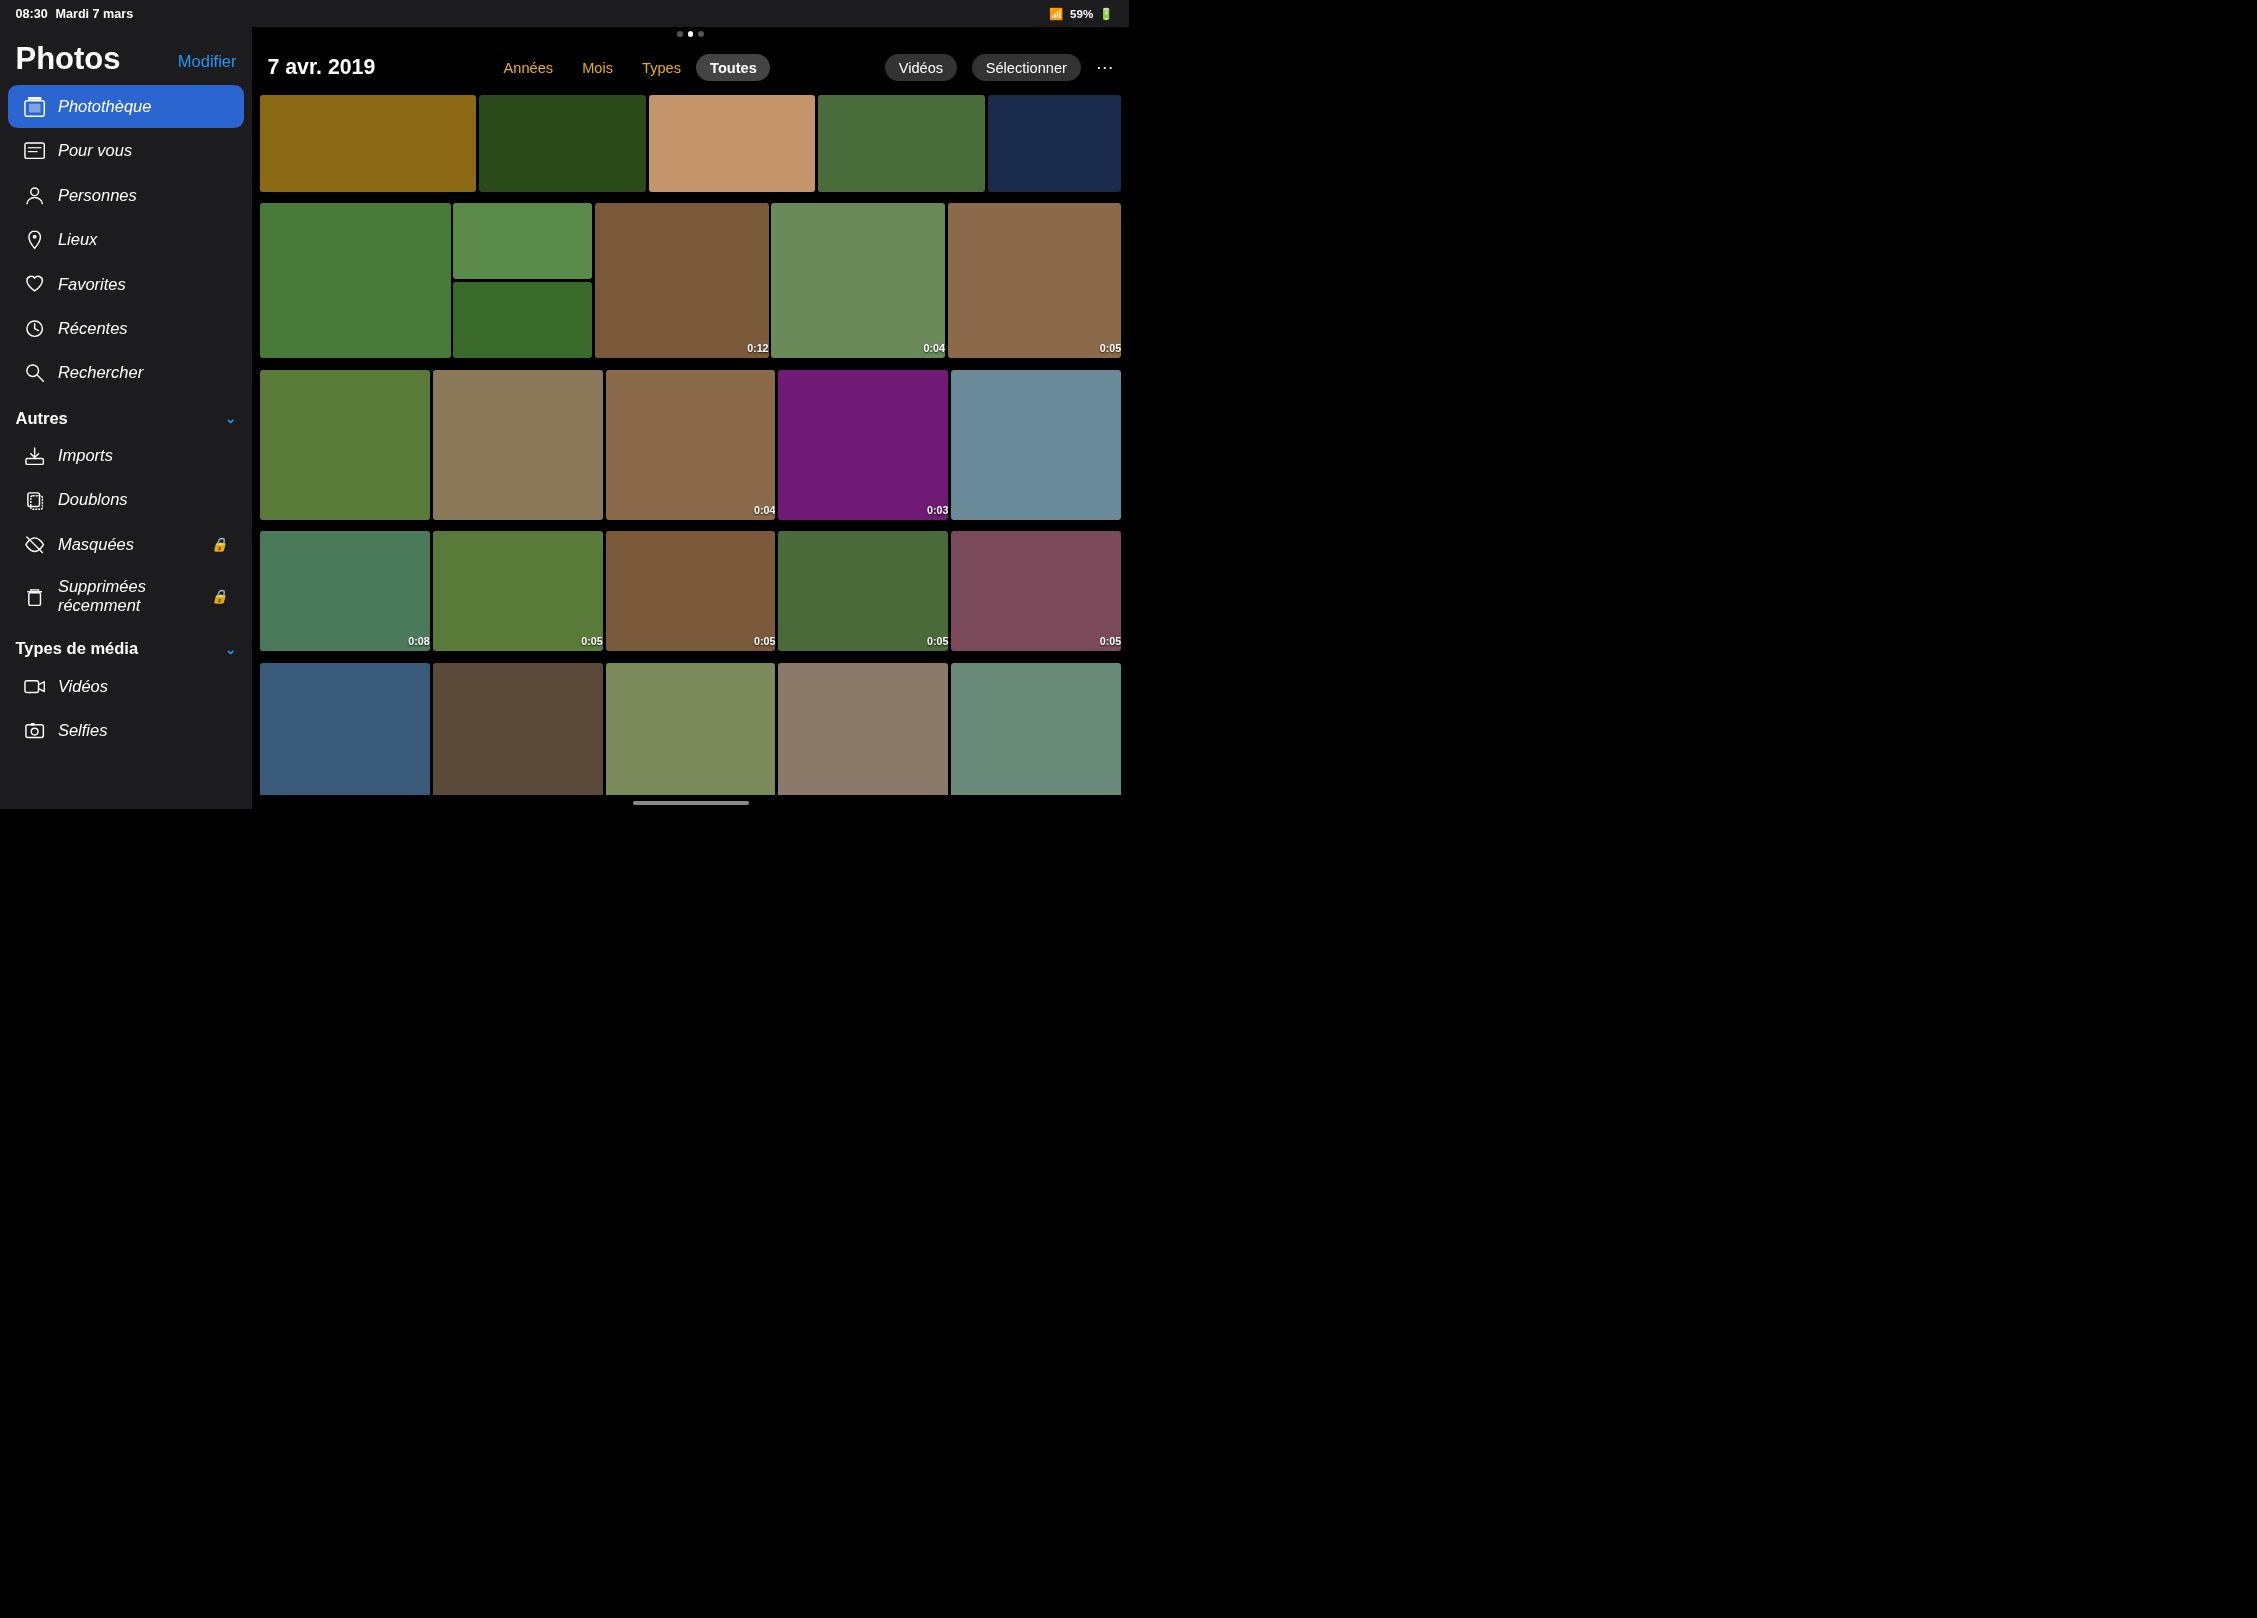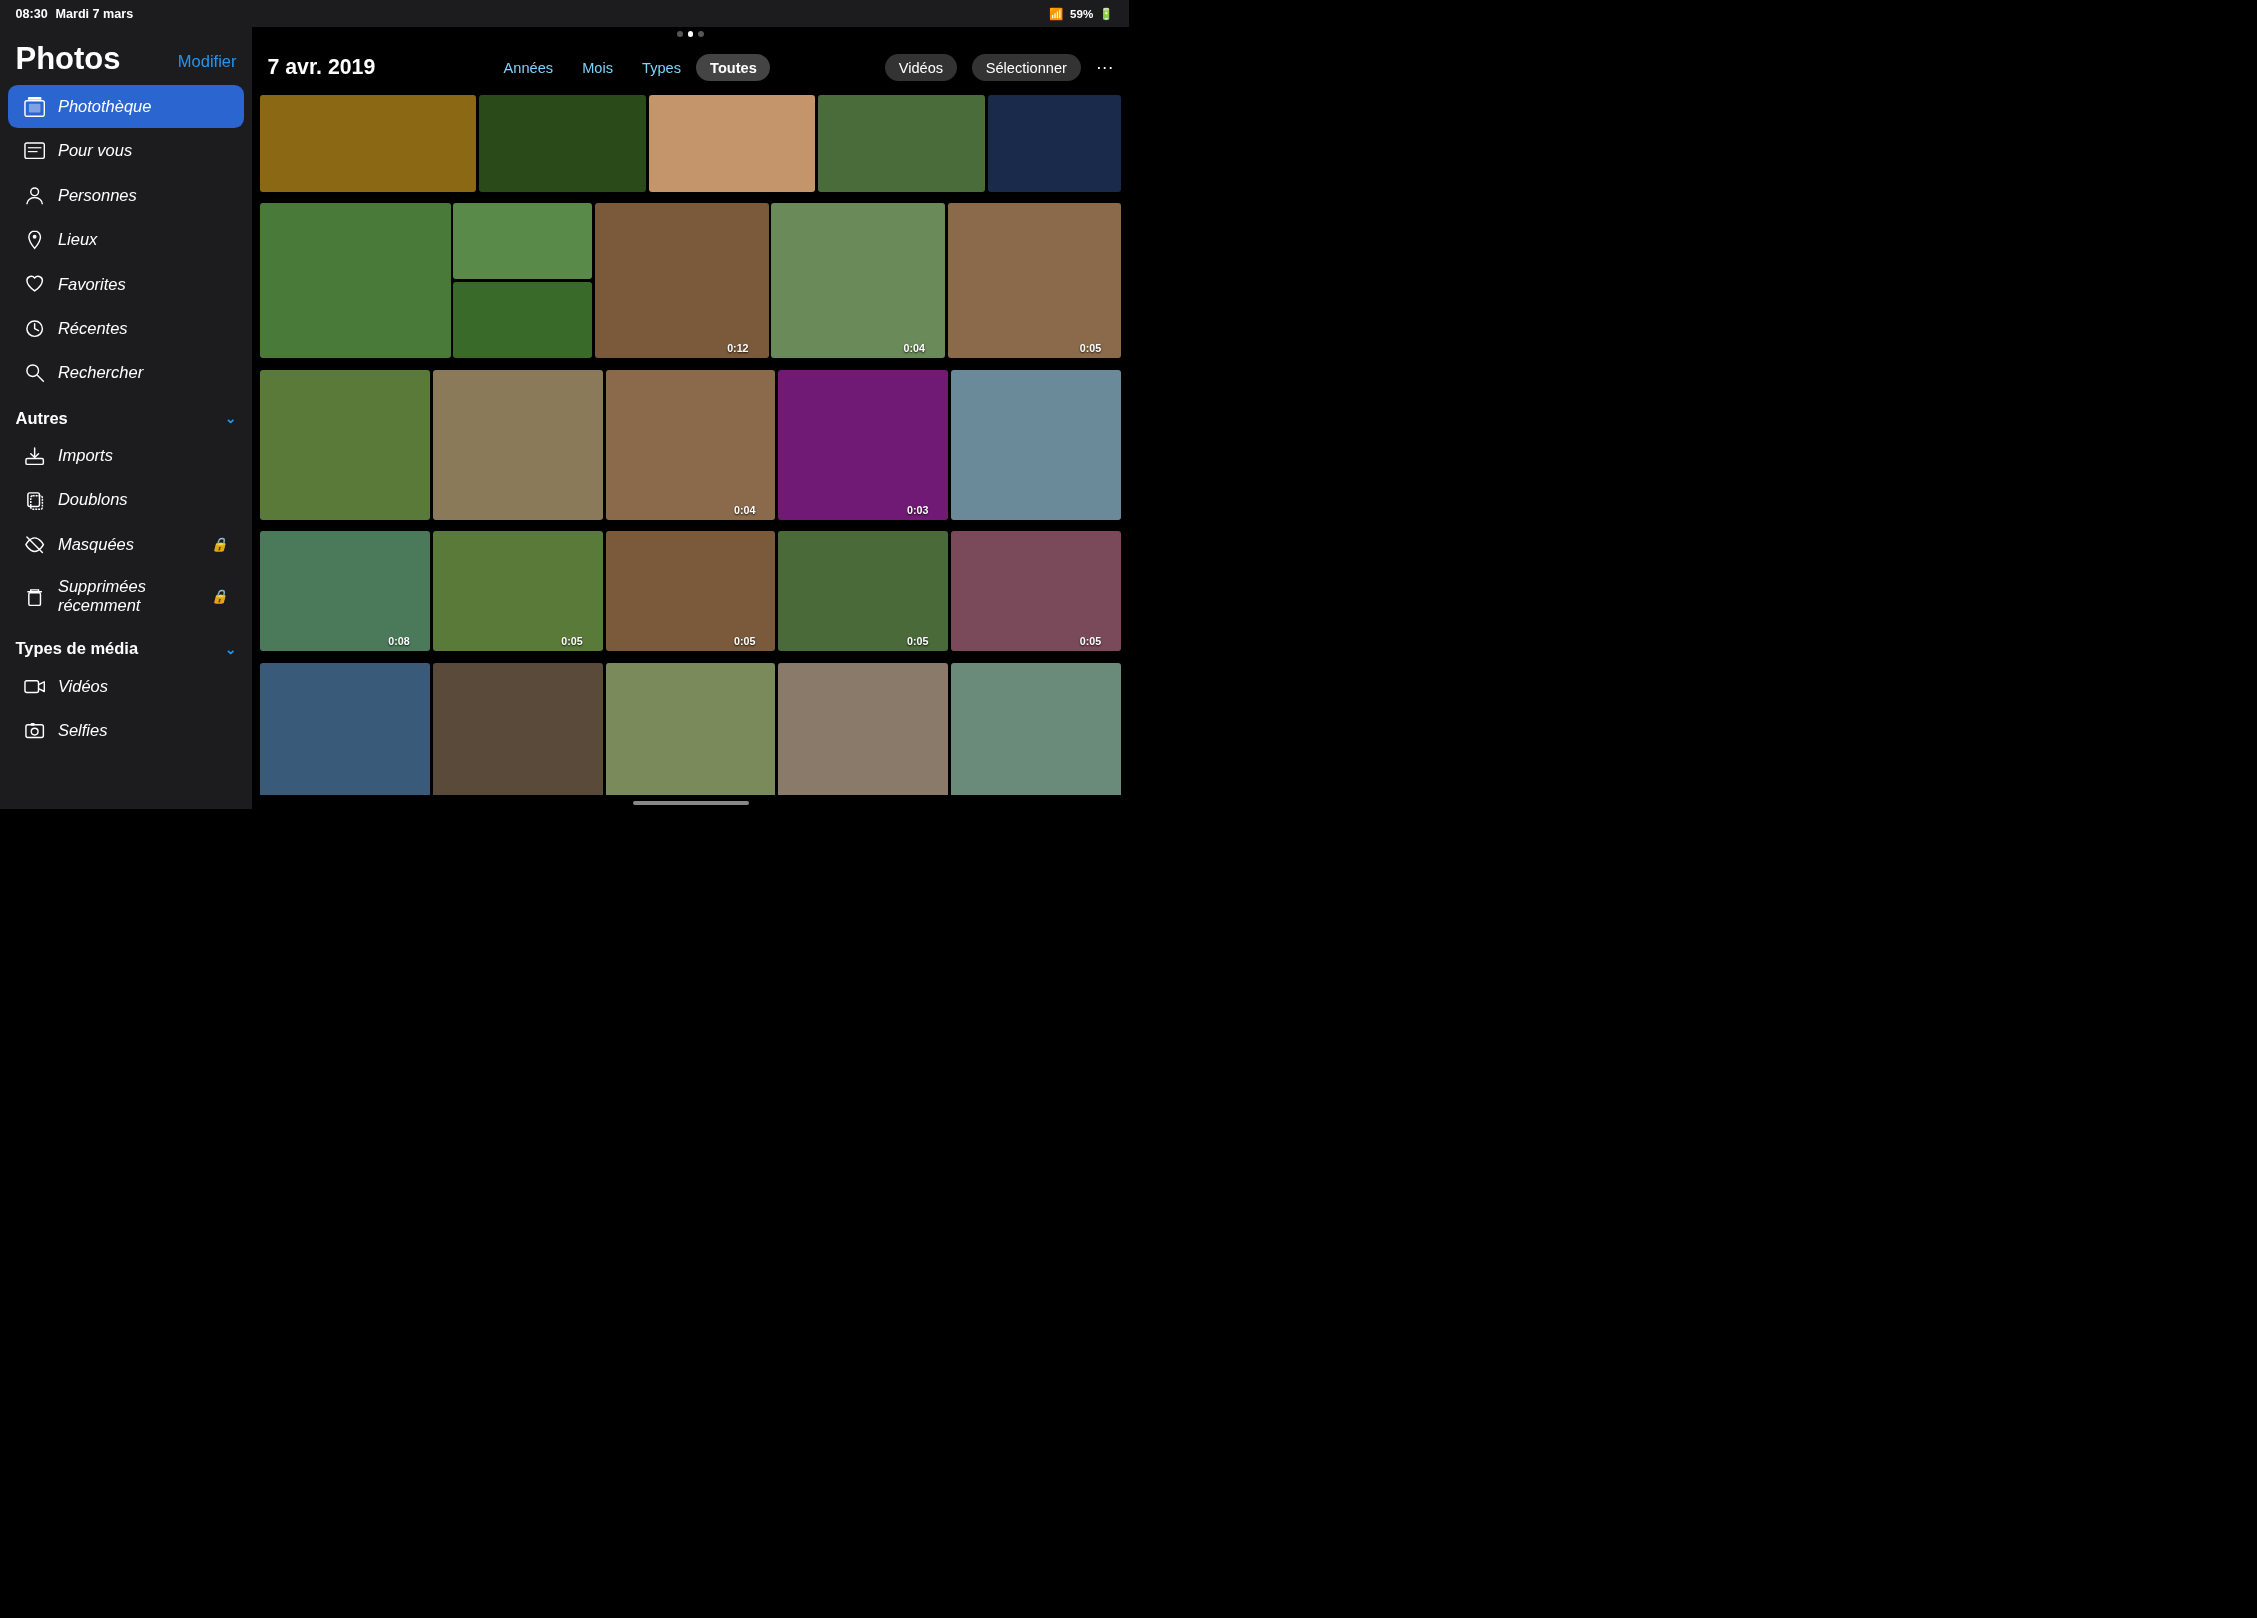--- a/index.html
+++ b/index.html
@@ -141,21 +141,21 @@
     .view-tabs {
       display: flex;
       gap: 1.9px;
       align-items: center;
     }
     .view-tab {
       padding: 5.8px 13.6px;
       border-radius: 15.5px;
       font-size: 14.6px;
       cursor: pointer;
-      color: #7dd3fc;
+      color: #eab308;
     }
     .view-tab.active {
       background: #444;
       color: #fff;
       font-weight: 600;
     }
     .top-bar-actions {
       display: flex;
       align-items: center;
       gap: 15.5px;
@@ -200,21 +200,21 @@
       position: relative;
       background: #2a2a2a;
       border-radius: 2.9px;
       overflow: hidden;
       cursor: pointer;
     }
 
     .photo-cell .duration {
       position: absolute;
       bottom: 3.9px;
-      right: 20px;
+      right: 0;
       font-size: 10.7px;
       font-weight: 600;
       color: #fff;
       text-shadow: 0 1px 1.9px rgba(0,0,0,0.8);
     }
 
     
     .home-indicator {
       display: flex;
       justify-content: center;

